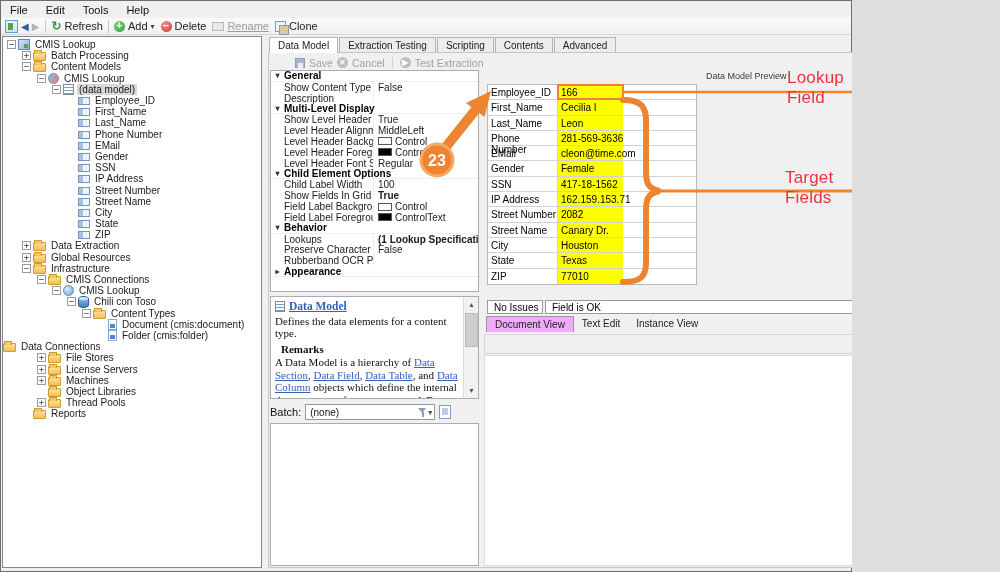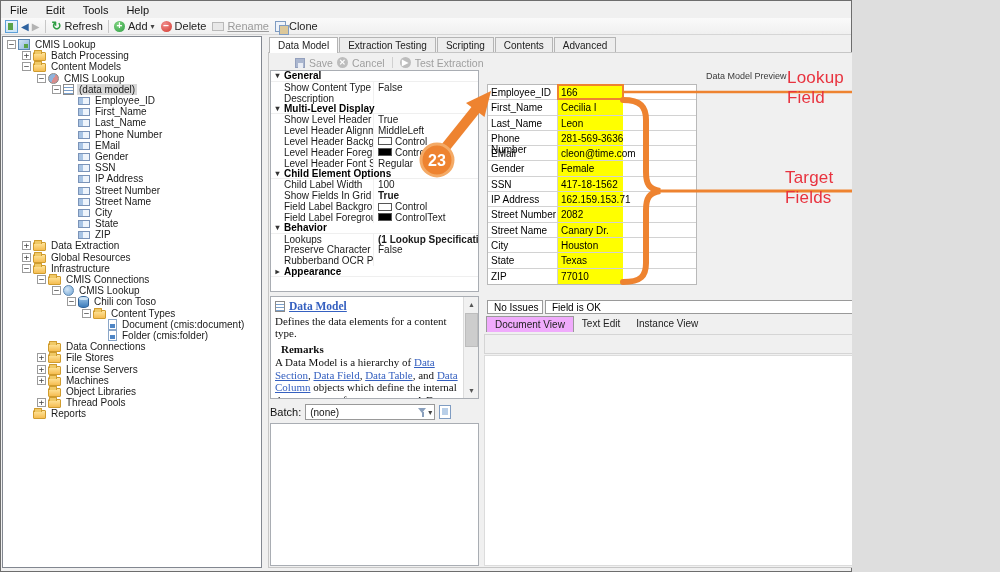--- a/index.html
+++ b/index.html
@@ -308,21 +308,21 @@
         <span class="tree-label">Content Types</span>
       </div>
       <div class="tree-row" style="padding-left: 105px;">
         <span class="ti ti-page"></span>
         <span class="tree-label">Document (cmis:document)</span>
       </div>
       <div class="tree-row" style="padding-left: 105px;">
         <span class="ti ti-page"></span>
         <span class="tree-label">Folder (cmis:folder)</span>
       </div>
-      <div class="tree-row" style="padding-left: 45px;">
+      <div class="tree-row" style="">
         <span class="ti ti-folder"></span>
         <span class="tree-label">Data Connections</span>
       </div>
       <div class="tree-row" style="padding-left: 34px;">
         <span class="tree-exp">+</span>
         <span class="ti ti-folder"></span>
         <span class="tree-label">File Stores</span>
       </div>
       <div class="tree-row" style="padding-left: 34px;">
         <span class="tree-exp">+</span>

